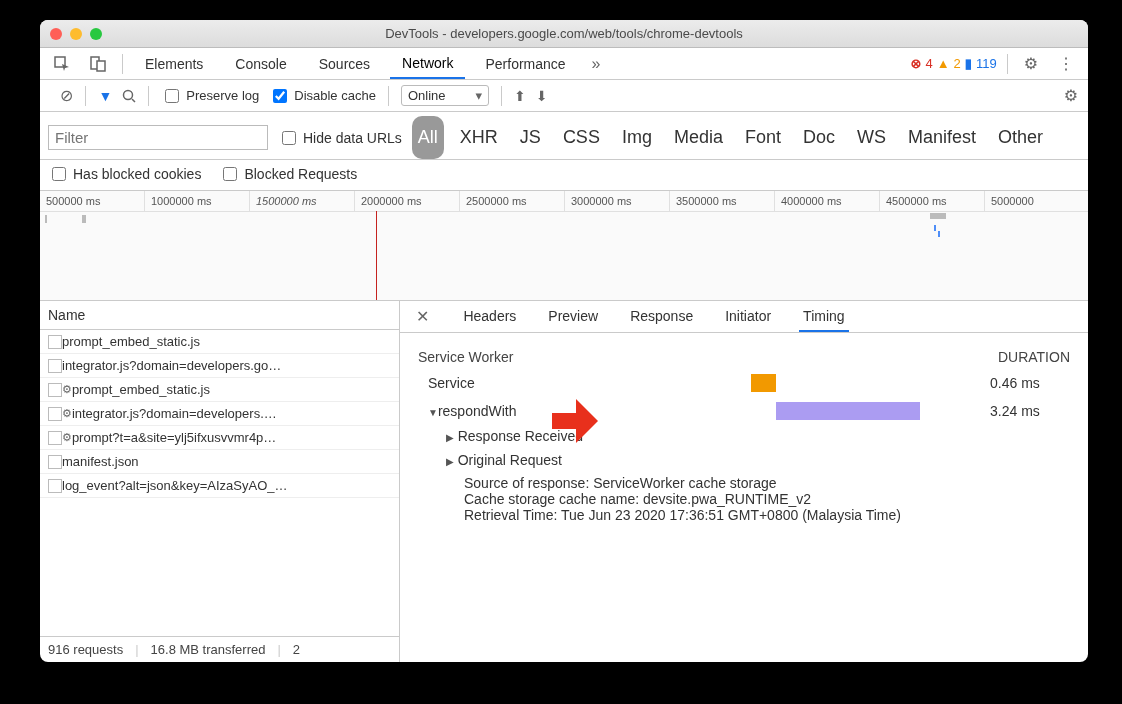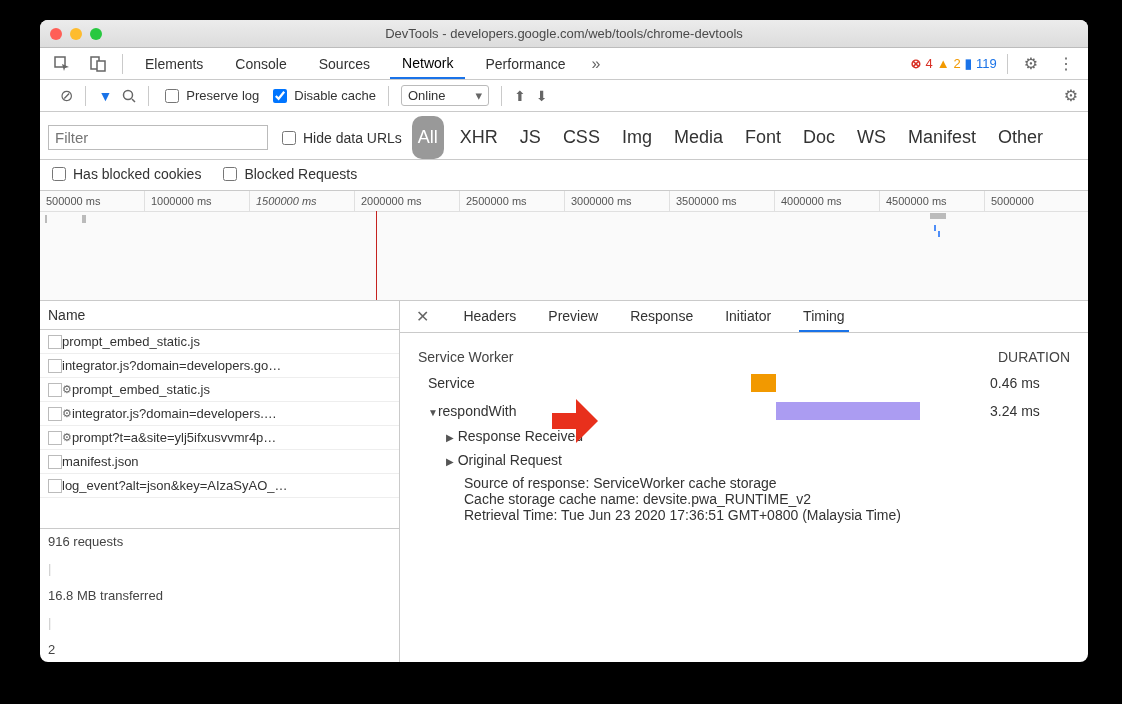--- a/index.html
+++ b/index.html
@@ -95,21 +95,21 @@
   .scrub { position:absolute; top:20px; bottom:0; width:1px; background:#c5221f; }
   
   .content { flex:1; display:flex; min-height:0; }
   .left { width:360px; border-right:1px solid var(--border); display:flex; flex-direction:column; min-height:0;}
   .left-head { padding:6px 8px; border-bottom:1px solid var(--border);}
   .filelist { flex:1; overflow:auto; }
   .filerow { display:flex; align-items:center; gap:0; padding:4px 8px; border-bottom:1px solid #eee; font-size:13px; white-space:nowrap; overflow:hidden; text-overflow:ellipsis;}
   .filerow.selected { background:#f1f1f1; }
   .file-icon { width:14px; height:14px; border:1px solid #bbb; flex:0 0 auto; display:flex;align-items:center;justify-content:center;font-size:9px;color:#999;}
   .gear { font-size:11px; color:#666; }
-  .left-foot { border-top:1px solid var(--border); display:flex; padding:5px 8px; font-size:13px; gap:12px; color:#444;flex-direction:column;}
+  .left-foot { border-top:1px solid var(--border); display:flex; padding:5px 8px; font-size:13px; gap:12px; color:#444;}
   .right { flex:1; display:flex; flex-direction:column; }
   .righttabs { display:flex; align-items:center; gap:24px; border-bottom:1px solid var(--border); padding:0 10px; height:32px;}
   .righttabs .rtab { padding:6px 4px; font-size:14px; color:#333; cursor:pointer; }
   .righttabs .rtab.active { border-bottom:2px solid var(--tab-underline); }
   .close-x { font-size:16px; color:#666; padding:4px 6px; cursor:pointer; }
   .timing { padding:12px 18px 8px 18px; font-size:14px; position:relative; flex:1; overflow:auto;}
   .timing-head { display:flex; justify-content:space-between; color:#444; padding:4px 0;}
   .timing-row { display:flex; align-items:center; height:28px; position:relative; }
   .timing-label { width:160px; padding-left:10px; }
   .timing-bar-area { flex:1; position:relative; height:18px; }

